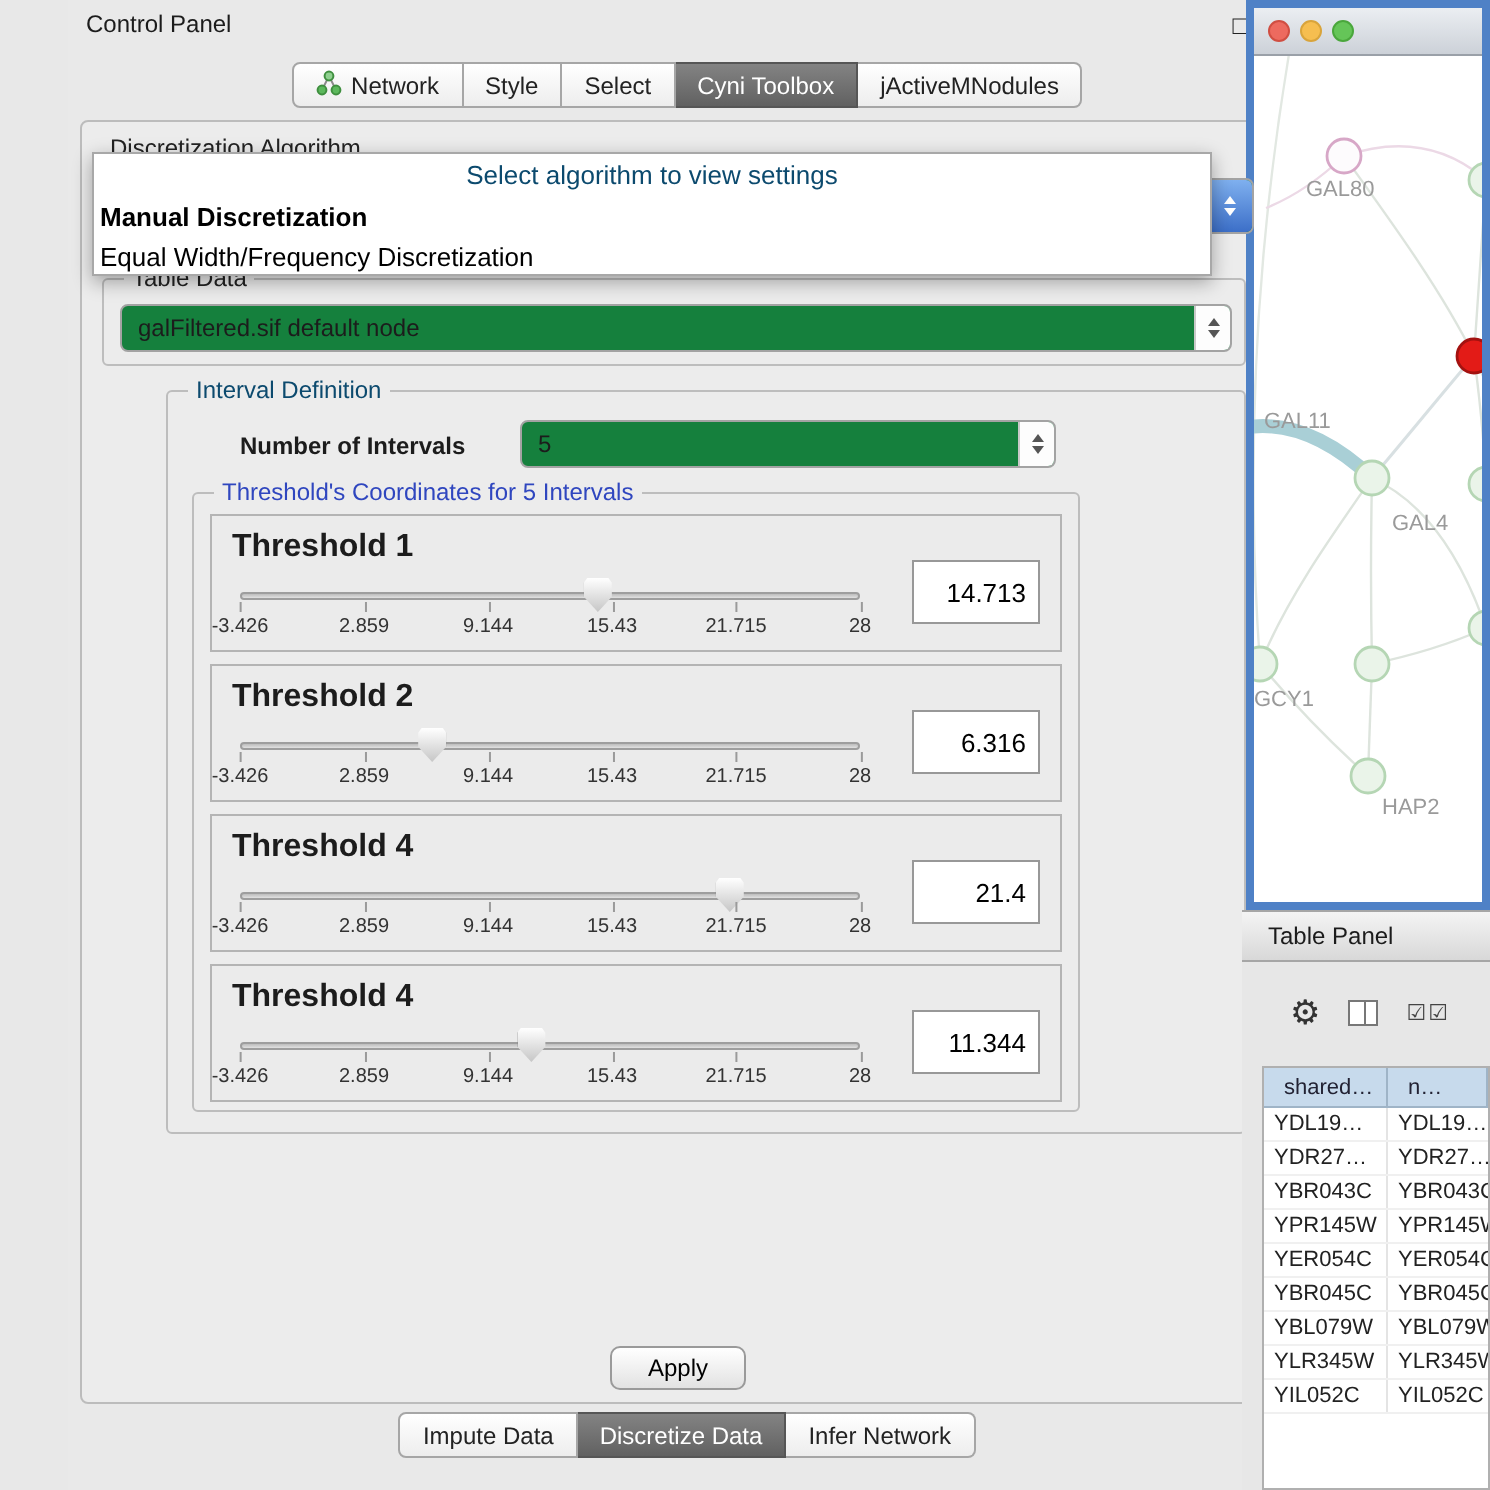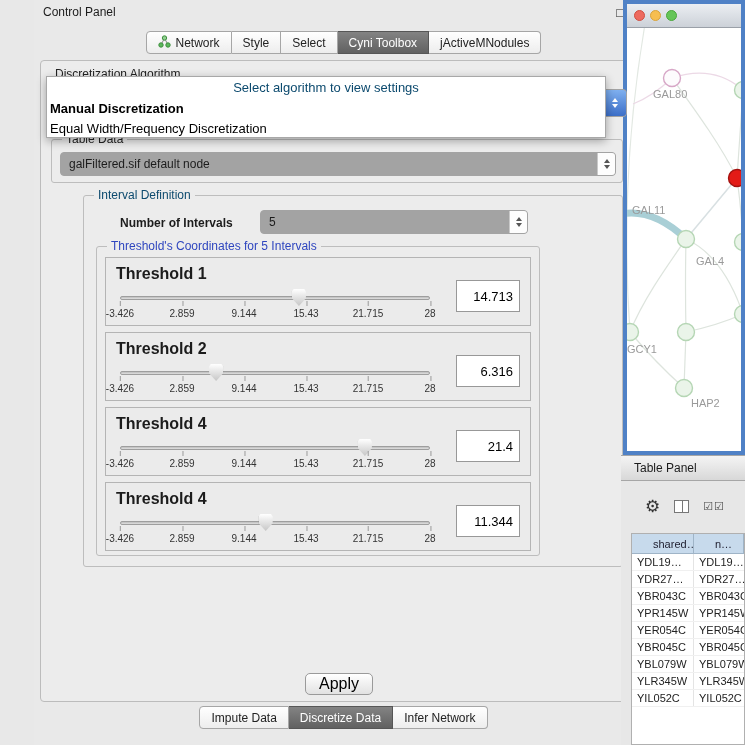--- a/index.html
+++ b/index.html
@@ -21,21 +21,21 @@
   .cp-tabs { position:absolute; top:31px; left:0; width:100%; display:flex; justify-content:center; }
   .seg { display:flex; }
   .seg-btn { height:23px; padding:0 11px; background:linear-gradient(#ffffff,#ededed); border:1px solid #a6a6a6; border-left-width:0; font-size:12px; color:#222; display:flex; align-items:center; gap:5px; white-space:nowrap; }
   .seg-btn:first-child { border-left-width:1px; border-radius:4px 0 0 4px; }
   .seg-btn:last-child { border-radius:0 4px 4px 0; }
   .seg-btn.selected { background:linear-gradient(#838383,#616161); color:#fff; border-color:#565656; }
 
   .cp-main { position:absolute; left:6px; top:60px; width:608px; height:642px; background:#ececec; border:1px solid #bcbcbc; border-radius:4px; }
 
   .algo-label { position:absolute; left:14px; top:6px; font-size:12px; color:#222; z-index:1; }
-  .combo { position:absolute; background:#a3a3a3; border:1px solid #a3a3a3; border-radius:4px; font-size:12px; display:flex; align-items:stretch; overflow:hidden; }
+  .combo { position:absolute; background:#15803d; border:1px solid #a3a3a3; border-radius:4px; font-size:12px; display:flex; align-items:stretch; overflow:hidden; }
   .combo .val { flex:1; display:flex; align-items:center; padding-left:8px; white-space:nowrap; overflow:hidden; }
   .combo .stepper { width:18px; border-left:1px solid #c9c9c9; display:flex; flex-direction:column; align-items:center; justify-content:center; gap:2px; background:#fdfdfd; }
   .combo .stepper.blue { width:24px; background:linear-gradient(#7fb0ef,#3c6fc8); border-left:1px solid #39form66ab; border-left-color:#3a66ab; }
   .arrow-up { width:0; height:0; border:3px solid transparent; border-bottom:4px solid #555; }
   .arrow-down { width:0; height:0; border:3px solid transparent; border-top:4px solid #555; }
   .stepper.blue .arrow-up { border-bottom-color:#fff; }
   .stepper.blue .arrow-down { border-top-color:#fff; }
   .algo-combo { left:14px; top:28px; width:572px; height:28px; z-index:1; }
 
   .algo-overlay { position:absolute; left:12px; top:76px; width:560px; height:62px; background:#fff; border:1px solid #a8a8a8; box-shadow:0 3px 9px rgba(0,0,0,.33); z-index:6; font-size:13px; }
@@ -70,21 +70,21 @@
   .attrs-group { left:54px; top:516px; width:514px; height:94px; }
   .numattr-label { position:absolute; left:12px; top:10px; font-size:12px; font-weight:bold; }
   .attr-list { position:absolute; left:10px; top:28px; width:492px; height:58px; background:#fff; border:1px solid #a8a8a8; overflow:hidden; }
   .attr-item { font-size:12px; line-height:16px; padding-left:6px; white-space:nowrap; }
   .attr-scrollbar { position:absolute; right:0; top:0; bottom:0; width:14px; background:#f1f1f1; border-left:1px solid #c6c6c6; }
   .attr-scroll-thumb { position:absolute; left:1px; top:2px; width:11px; height:40px; background:linear-gradient(90deg,#d8d8d8,#bdbdbd); border-radius:6px; }
 
   .main-scrollbar { position:absolute; left:591px; top:6px; bottom:6px; width:13px; background:#e5e5e5; border-radius:7px; }
   .main-scroll-thumb { position:absolute; left:1px; top:458px; width:11px; height:150px; background:#cccccc; border-radius:6px; }
 
-  .apply-btn { position:absolute; left:264px; top:612px; width:68px; height:22px; border:1px solid #9a9a9a; border-radius:5px; background:linear-gradient(#ffffff,#e2e2e2); font-size:16px; font-family:"Liberation Sans",sans-serif; }
+  .apply-btn { position:absolute; left:264px; top:612px; width:68px; height:22px; border:1px solid #9a9a9a; border-radius:5px; background:linear-gradient(#ffffff,#e2e2e2); font-size:12px; font-family:"Liberation Sans",sans-serif; }
 
   .cp-bottom-tabs { position:absolute; top:706px; left:0; width:100%; display:flex; justify-content:center; }
 
   
   .network-frame { position:absolute; left:623px; top:0; width:122px; height:455px; border:4px solid #4f81c6; background:#fff; }
   .nf-titlebar { height:24px; background:linear-gradient(#ebeef2,#ccd1d8); border-bottom:1px solid #9aa0a8; display:flex; align-items:center; padding-left:7px; gap:5px; }
   .light { width:11px; height:11px; border-radius:50%; }
   .light.red { background:#ed6a5f; border:1px solid #d04e42; }
   .light.yellow { background:#f6be50; border:1px solid #d9a43b; }
   .light.green { background:#65c558; border:1px solid #4aa73c; }
@@ -93,21 +93,21 @@
   
   .table-panel-bar { position:absolute; left:621px; top:455px; width:124px; height:26px; background:linear-gradient(#f4f4f4,#d8d8d8); border-top:1px solid #a6a6a6; border-bottom:1px solid #a6a6a6; display:flex; align-items:center; padding-left:13px; font-size:12px; }
   .table-area { position:absolute; left:621px; top:481px; width:124px; height:264px; background:#e7e7e7; }
   .t-toolbar { position:absolute; left:0; top:0; width:100%; height:50px; display:flex; align-items:center; gap:14px; padding-left:24px; }
   .gear { font-size:17px; color:#333; line-height:1; }
   .columns-icon { width:15px; height:13px; background:#fff; border:1px solid #777; position:relative; }
   .columns-icon::after { content:""; position:absolute; left:7px; top:0; bottom:0; width:1px; background:#777; }
   .select-icons { font-size:11px; color:#444; letter-spacing:1px; white-space:nowrap; }
   .mini-table { position:absolute; left:10px; top:52px; width:114px; height:212px; background:#fff; border:1px solid #b0b0b0; overflow:hidden; }
   .thead { display:flex; height:20px; }
-  .th { background:#c7daec; border-right:1px solid #9fb4c7; border-bottom:1px solid #9fb4c7; font-size:11px; color:#223; display:flex; align-items:center; padding-left:21px; overflow:hidden; white-space:nowrap; }
+  .th { background:#c7daec; border-right:1px solid #9fb4c7; border-bottom:1px solid #9fb4c7; font-size:11px; color:#223; display:flex; align-items:center; padding-left:10px; overflow:hidden; white-space:nowrap; }
   .th.c1, .tcell.c1 { width:62px; flex:none; }
   .th.c2, .tcell.c2 { flex:1; }
   .trow { display:flex; height:17px; border-bottom:1px solid #f0f0f0; }
   .tcell { font-size:11px; color:#222; display:flex; align-items:center; padding-left:5px; overflow:hidden; white-space:nowrap; }
   .tcell.c1 { border-right:1px solid #e4e4e4; }
 </style>
 </head>
 <body>
 
 <div class="control-panel">

